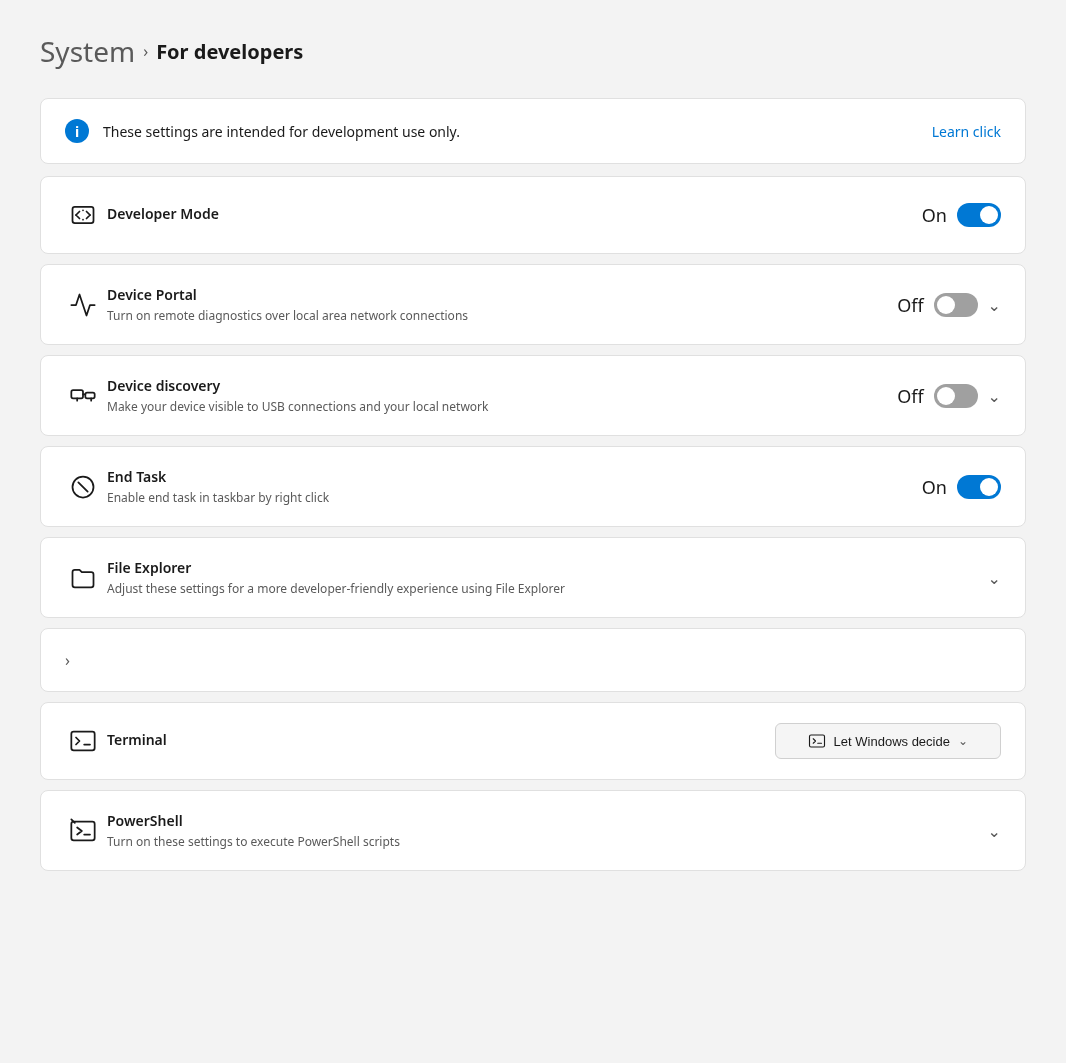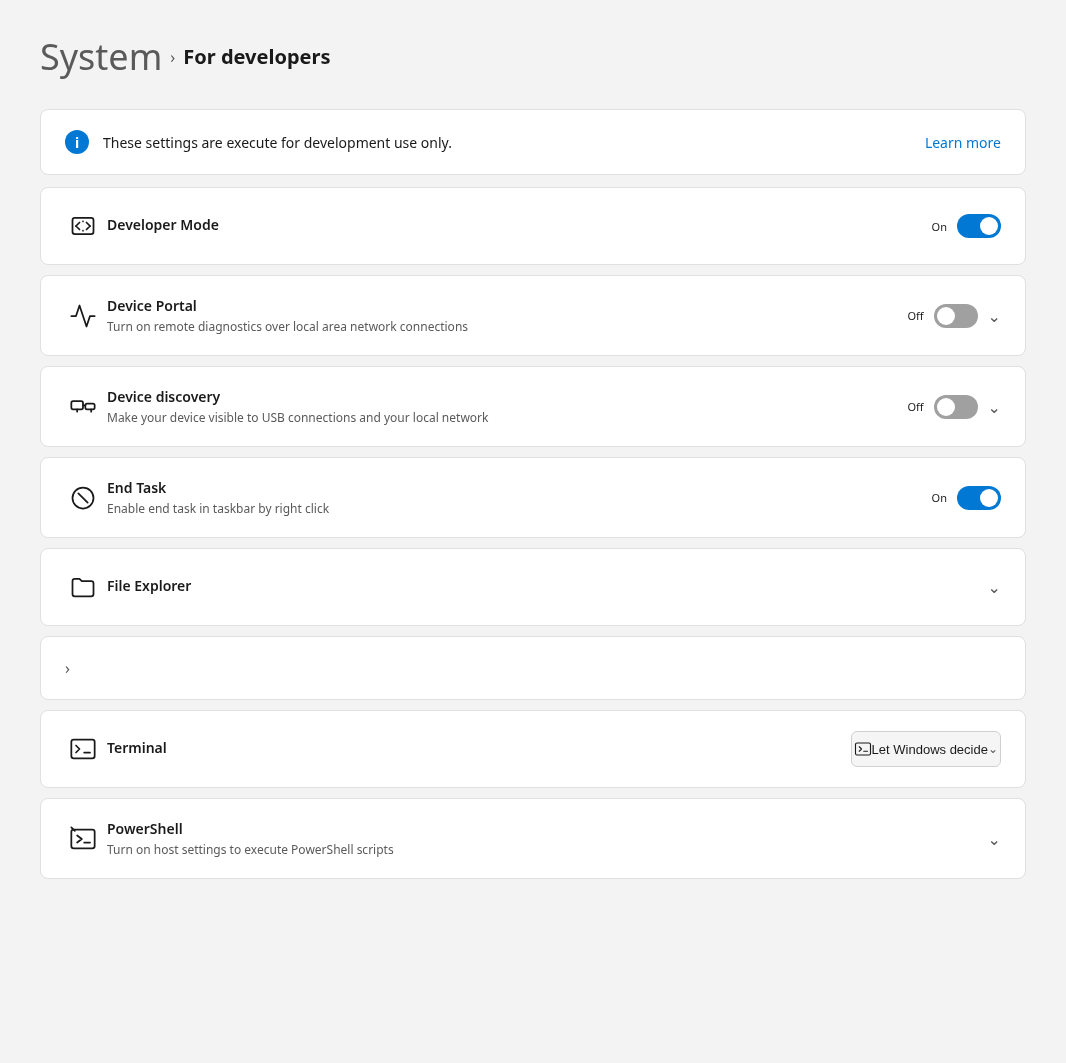--- a/index.html
+++ b/index.html
@@ -11,21 +11,21 @@
       min-height: 1063px;
     }
 
     .breadcrumb {
       display: flex;
       align-items: center;
       gap: 8px;
       margin-bottom: 28px;
     }
     .breadcrumb-system {
-      font-size: 36px;
+      font-size: 28px;
       color: #5a5a5a;
       font-weight: 400;
       cursor: pointer;
     }
     .breadcrumb-chevron {
       font-size: 16px;
       color: #5a5a5a;
     }
     .breadcrumb-current {
       font-size: 20px;
@@ -113,21 +113,21 @@
       color: #5a5a5a;
     }
 
     .card-right {
       display: flex;
       align-items: center;
       gap: 10px;
       flex-shrink: 0;
     }
     .status-label {
-      font-size: 11px;
+      font-size: 18px;
       color: #1a1a1a;
     }
 
     
     .toggle {
       position: relative;
       width: 44px;
       height: 24px;
       cursor: pointer;
     }
@@ -158,24 +158,25 @@
     }
     .arrow-right {
       color: #5a5a5a;
       font-size: 16px;
     }
 
     
     .terminal-dropdown {
       display: flex;
       align-items: center;
+      gap: 8px;
       background: #f5f5f5;
       border: 1px solid #d0d0d0;
       border-radius: 6px;
-      padding: 8px 2px;
+      padding: 8px 32px;
       cursor: pointer;
       font-size: 13px;
       color: #1a1a1a;
     }
     .terminal-dd-icon {
       width: 18px;
       height: 18px;
     }
   </style>
 </head>
@@ -183,23 +184,23 @@
 
 <div class="breadcrumb">
   <span class="breadcrumb-system">System</span>
   <span class="breadcrumb-chevron">›</span>
   <span class="breadcrumb-current">For developers</span>
 </div>
 
 <div class="info-banner">
   <div class="info-banner-left">
     <div class="info-icon">i</div>
-    <span class="info-text">These settings are execute for development use only.</span>
+    <span class="info-text">These settings are intended for development use only.</span>
   </div>
-  <a class="learn-more-link">Learn more</a>
+  <a class="learn-more-link">Learn click</a>
 </div>
 
 <div id="settings-container">
     <div class="settings-card">
       <div class="settings-card-left">
         <div class="card-icon">
           <svg viewBox="0 0 24 24" fill="none" stroke="currentColor" stroke-width="1.5">
     <path d="M6 12h.01M12 8v.01M12 16v.01M18 12h.01" stroke-linecap="round" stroke-linejoin="round"></path>
     <rect x="3" y="5" width="18" height="14" rx="2" stroke-width="1.5"></rect>
     <path d="M9 9l-3 3 3 3M15 9l3 3-3 3" stroke-linecap="round" stroke-linejoin="round"></path>
@@ -284,20 +285,21 @@
     </div>
     <div class="settings-card">
       <div class="settings-card-left">
         <div class="card-icon">
           <svg viewBox="0 0 24 24" fill="none" stroke="currentColor" stroke-width="1.5">
     <path d="M3 7a2 2 0 012-2h4l2 2h8a2 2 0 012 2v9a2 2 0 01-2 2H5a2 2 0 01-2-2V7z" stroke-linecap="round" stroke-linejoin="round"></path>
   </svg>
         </div>
         <div class="card-text-block">
           <div class="card-title">File Explorer</div>
+          <div class="card-desc">Adjust these settings for a more developer-friendly experience using File Explorer</div>
         </div>
       </div>
       <div class="card-right">
         <span class="chevron-icon">⌄</span>
       </div>
     </div>
     <div class="settings-card">
       <div class="card-right">
         <span class="arrow-right">›</span>
       </div>
@@ -329,20 +331,20 @@
       <div class="settings-card-left">
         <div class="card-icon">
           <svg viewBox="0 0 24 24" fill="none" stroke="currentColor" stroke-width="1.5">
     <rect x="2" y="4" width="20" height="16" rx="2"></rect>
     <path d="M7 9l4 3-4 3M13 15h5" stroke-linecap="round" stroke-linejoin="round"></path>
     <path d="M5 5L2 2" stroke-linecap="round"></path>
   </svg>
         </div>
         <div class="card-text-block">
           <div class="card-title">PowerShell</div>
-          <div class="card-desc">Turn on host settings to execute PowerShell scripts</div>
+          <div class="card-desc">Turn on these settings to execute PowerShell scripts</div>
         </div>
       </div>
       <div class="card-right">
         <span class="chevron-icon">⌄</span>
       </div>
     </div>
   </div>
 
 </body></html>

